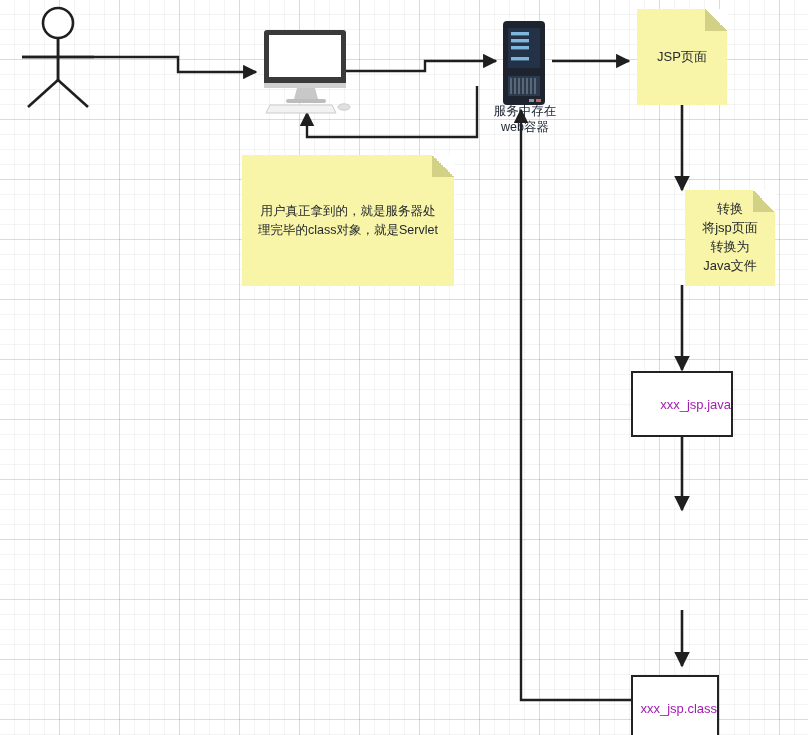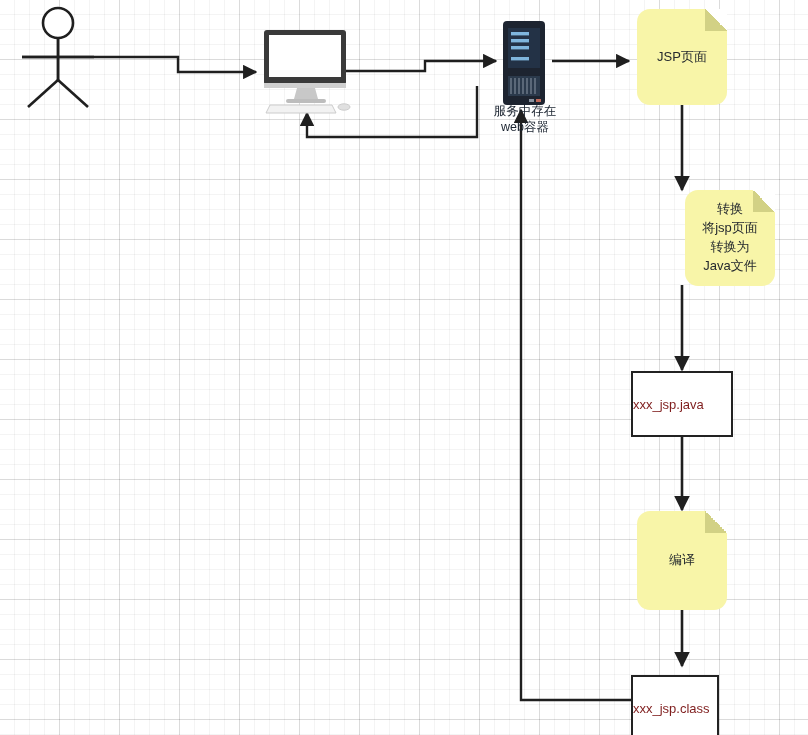--- a/index.html
+++ b/index.html
@@ -38,21 +38,20 @@
     position: absolute;
     box-sizing: border-box;
     background: #f8f5a8;
     display: flex;
     align-items: center;
     justify-content: center;
     text-align: center;
     color: #24292e;
     line-height: 1.45;
     padding: 4px 0;
-    border-radius: 13px;
   }
   .note .fold {
     position: absolute;
     top: 0;
     right: 0;
     width: 22px;
     height: 22px;
     background: linear-gradient(225deg, #ffffff 0 50%, #d2d185 50% 100%);
   }
   .note .note-text {
@@ -61,22 +60,22 @@
     white-space: pre-line;
   }
   
   .rect {
     position: absolute;
     box-sizing: border-box;
     background: #ffffff;
     border: 2px solid #222222;
     display: flex;
     align-items: center;
-    justify-content: flex-start;
-    color: #7f1d1d;
+    justify-content: flex-end;
+    color: #a21caf;
     text-align: center;
   }
   
   .label {
     position: absolute;
     text-align: center;
     color: #1b2430;
     line-height: 1.25;
     white-space: pre-line;
     margin-top: 6px;
@@ -177,23 +176,24 @@
     <span class="note-text">转换
 将jsp页面
 转换为
 Java文件</span>
   </div>
 
   <div class="rect" style="left:631px; top:371px; width:102px; height:66px; font-size:13px;">
     <span>xxx_jsp.java</span>
   </div>
 
-  <div class="note" style="left:637px; top:511px; width:90px; height:99px; font-size:13px;">
-    <span class="fold"></span>
-    <span class="note-text">编译</span>
-  </div>
 
   <div class="rect" style="left:631px; top:667px; width:88px; height:66px; font-size:13px;margin-top:8px;">
     <span>xxx_jsp.class</span>
   </div>
 
+  <div class="note" style="left:242px; top:155px; width:212px; height:131px; font-size:12.5px;">
+    <span class="fold"></span>
+    <span class="note-text">用户真正拿到的，就是服务器处
+理完毕的class对象，就是Servlet</span>
+  </div>
 
 </div>
 
 </body></html>

